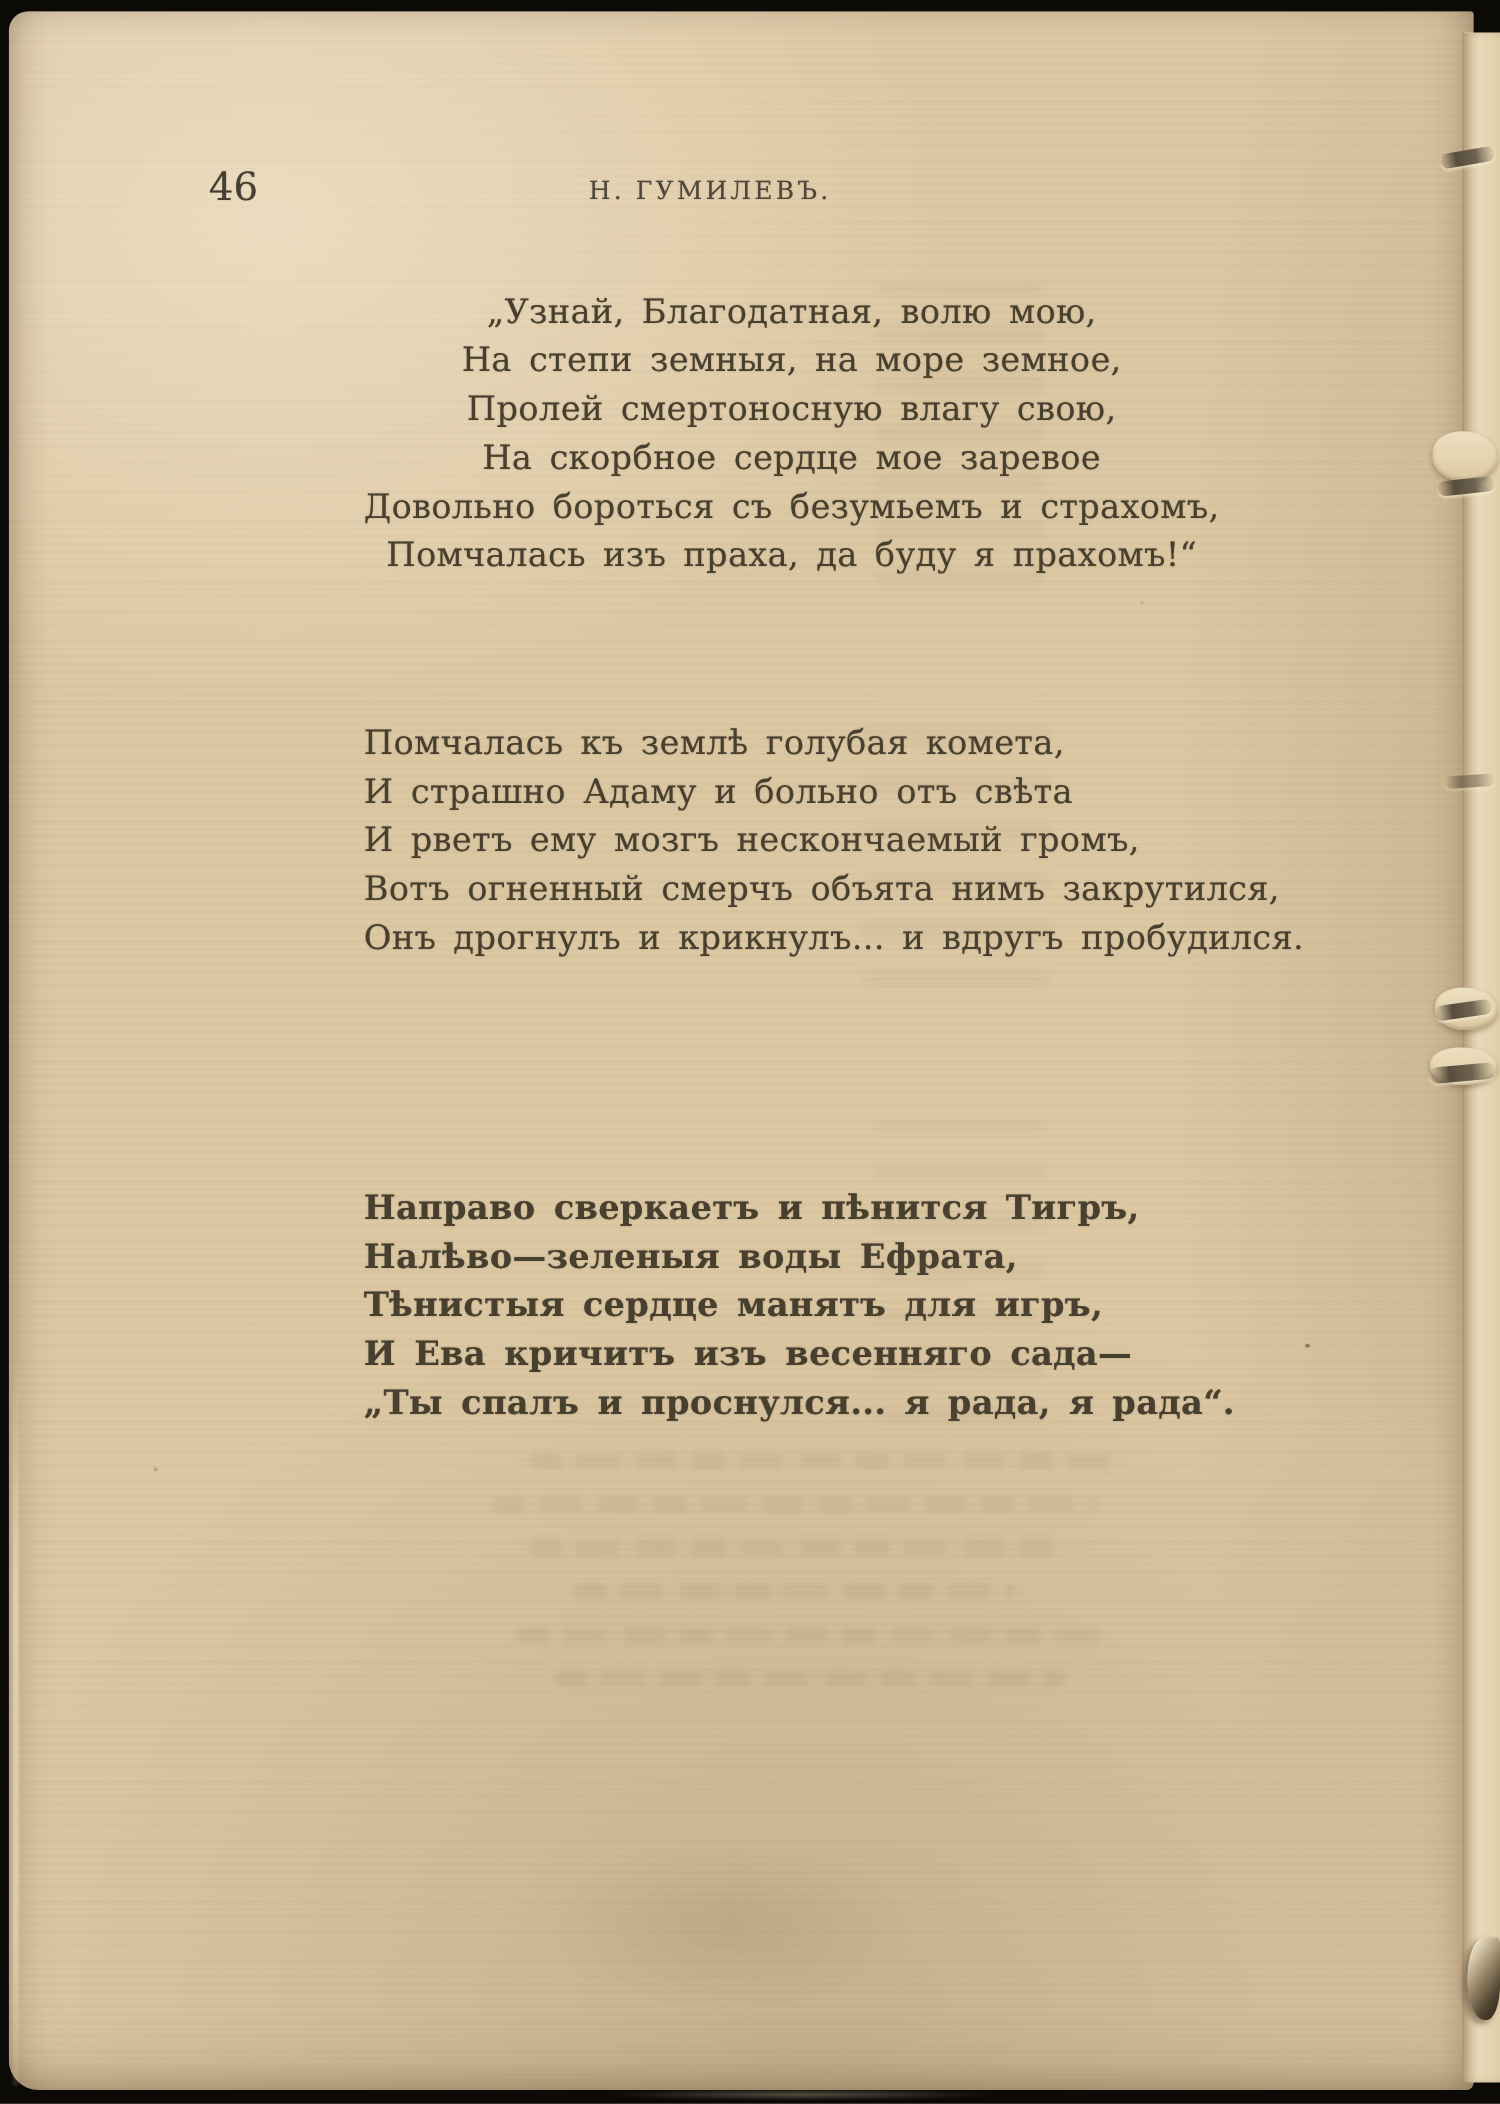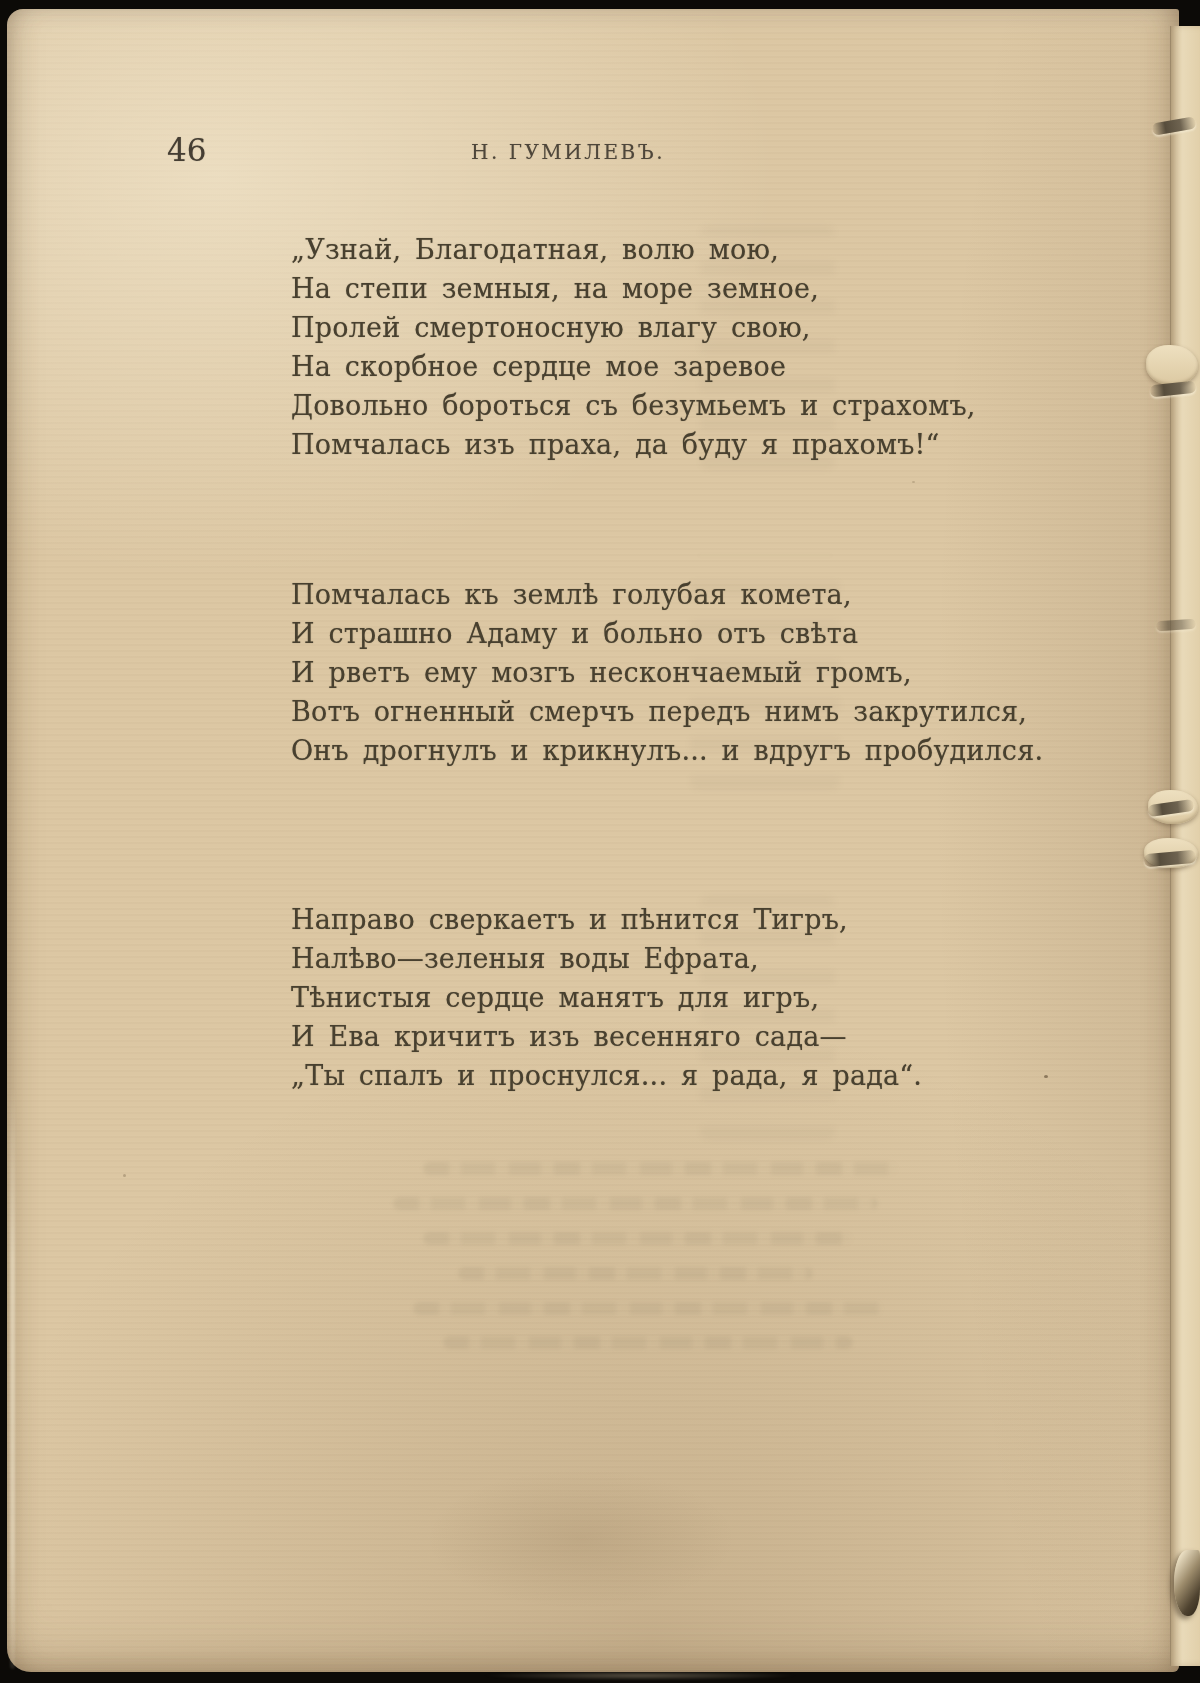--- a/index.html
+++ b/index.html
@@ -41,23 +41,23 @@
   }
   
   .stanza{
     position:absolute;left:284px;
     font-size:27px;line-height:39px;
     color:#48402f;
     letter-spacing:0.2px;word-spacing:5px;
     text-shadow:0 0 1px rgba(72,64,47,0.5);
     white-space:nowrap;
   }
-  .stanza-1{top:221px;}
+  .stanza-1{top:221px;text-align:center;}
   .stanza-2{top:566px;}
-  .stanza-3{top:891px;}
+  .stanza-3{top:938px;font-weight:bold;}
   
   .ghost-line{
     position:absolute;height:13px;border-radius:7px;
     background:repeating-linear-gradient(90deg,
       rgba(128,116,90,0.22) 0 26px, rgba(128,116,90,0.04) 26px 38px,
       rgba(128,116,90,0.18) 38px 72px, rgba(128,116,90,0.04) 72px 86px,
       rgba(128,116,90,0.20) 86px 118px, rgba(128,116,90,0.05) 118px 131px);
     filter:blur(2px);opacity:0.55;
   }
   .gl1{left:416px;top:1153px;width:475px;}
@@ -126,21 +126,21 @@
     <div class="line">Пролей смертоносную влагу свою,</div>
     <div class="line">На скорбное сердце мое заревое</div>
     <div class="line">Довольно бороться съ безумьемъ и страхомъ,</div>
     <div class="line">Помчалась изъ праха, да буду я прахомъ!“</div>
   </div>
 
   <div class="stanza stanza-2">
     <div class="line">Помчалась къ землѣ голубая комета,</div>
     <div class="line">И страшно Адаму и больно отъ свѣта</div>
     <div class="line">И рветъ ему мозгъ нескончаемый громъ,</div>
-    <div class="line">Вотъ огненный смерчъ передъ нимъ закрутился,</div>
+    <div class="line">Вотъ огненный смерчъ объята нимъ закрутился,</div>
     <div class="line">Онъ дрогнулъ и крикнулъ... и вдругъ пробудился.</div>
   </div>
 
   <div class="stanza stanza-3">
     <div class="line">Направо сверкаетъ и пѣнится Тигръ,</div>
     <div class="line">Налѣво—зеленыя воды Ефрата,</div>
     <div class="line">Тѣнистыя сердце манятъ для игръ,</div>
     <div class="line">И Ева кричитъ изъ весенняго сада—</div>
     <div class="line">„Ты спалъ и проснулся... я рада, я рада“.</div>
   </div>

